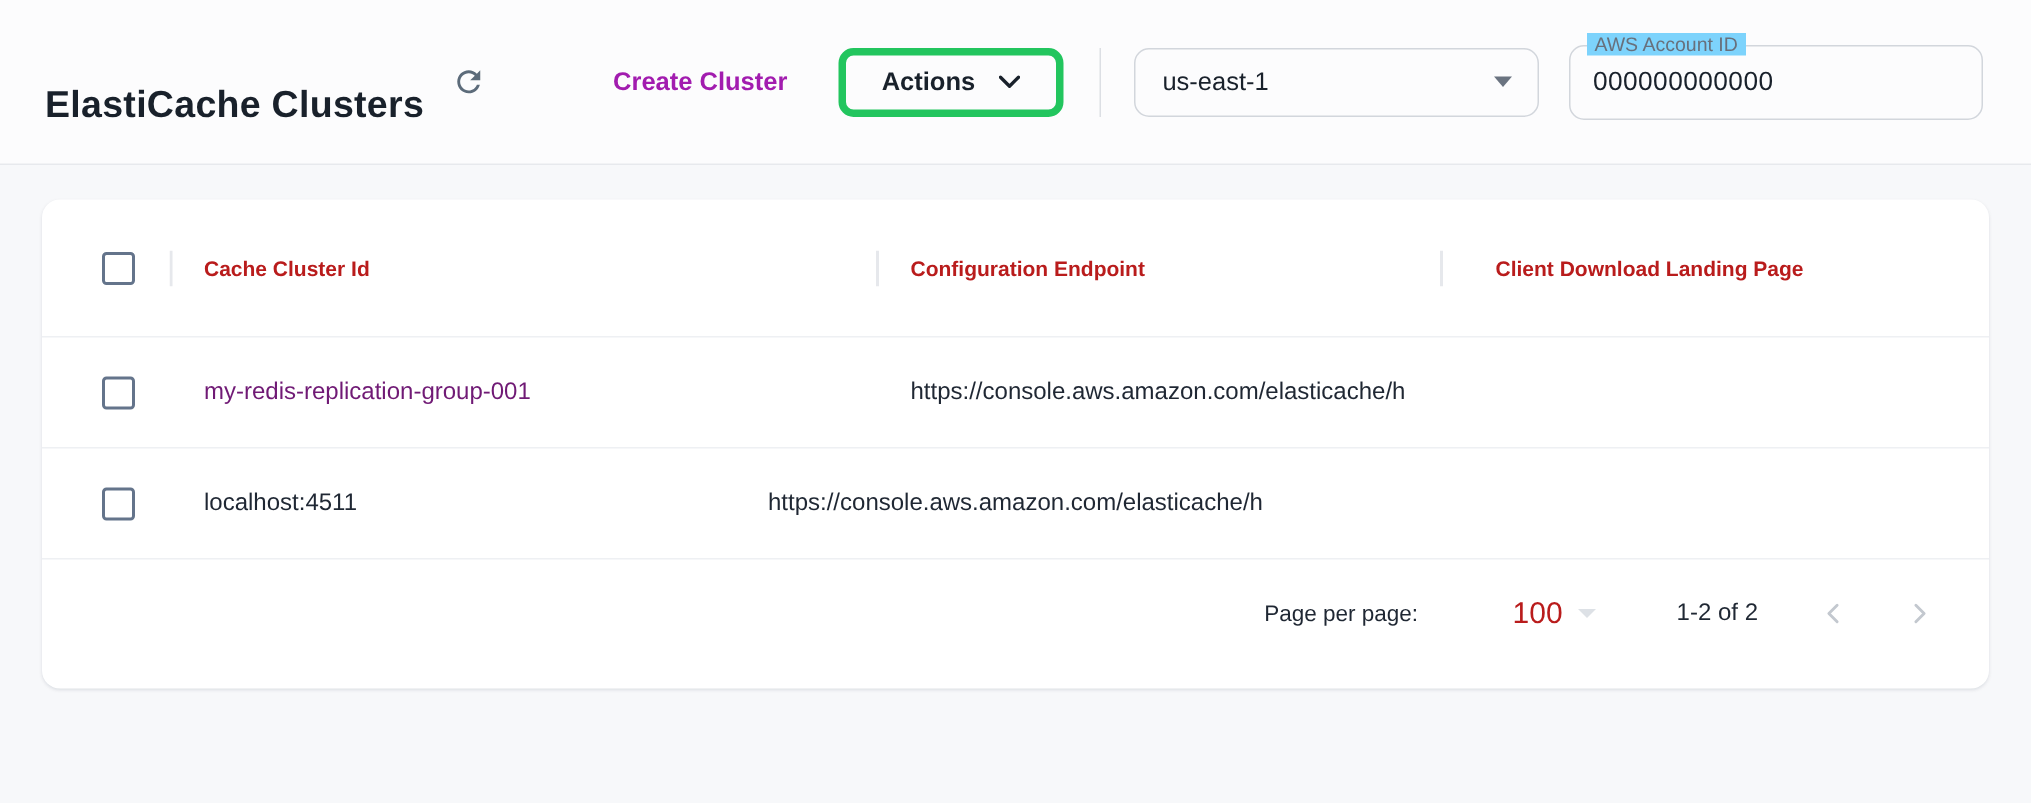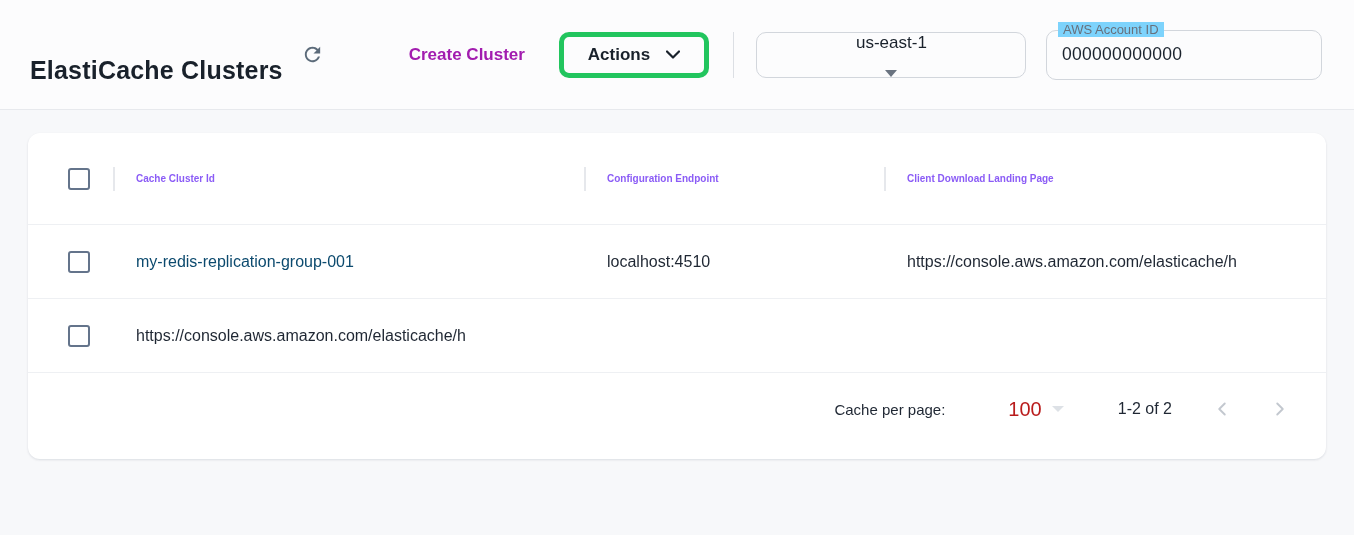--- a/index.html
+++ b/index.html
@@ -67,21 +67,20 @@
     margin-left: 22px;
     width: 270px; height: 46px;
     border: 1px solid #d2d6dc;
     border-radius: 10px;
     display: flex; align-items: center; justify-content: space-between;
     padding: 0 17px 0 18px;
     font-size: 17px;
     color: #19212b;
     cursor: pointer;
     background: transparent;
-    flex-direction: column;
   }
   .caret-down {
     width: 0; height: 0;
     border-left: 6px solid transparent;
     border-right: 6px solid transparent;
     border-top: 7px solid #6a7380;
   }
   .account-field {
     position: relative;
     margin-left: 20px;
@@ -118,52 +117,52 @@
     box-shadow: 0 1px 3px rgba(20, 30, 50, 0.07), 0 1px 2px rgba(20, 30, 50, 0.05);
     overflow: hidden;
   }
   .trow { display: flex; align-items: center; }
   .thead-row { height: 91px; }
   .data-row { height: 73px; }
   .hdivider { height: 1px; background: #eef0f3; }
 
   .col-check { width: 85px; padding-left: 40px; flex: none; }
   .col-1 { width: 471px; flex: none; }
-  .col-2 { width: 300px; flex: none; }
-  .col-3 { flex: 1; min-width: 0; }
+  .col-2 { width: 376px; flex: none; }
+  .col-3 { flex: 1; min-width: 0; gap: 14px; }
 
   .checkbox {
     width: 22px; height: 22px;
     border: 2px solid #64748b;
     border-radius: 3px;
     background: #fff;
     cursor: pointer;
   }
   .head-cell {
     display: flex; align-items: center;
-    font-size: 10px; font-weight: 700;
-    color: #8b5cf6;
+    font-size: 14px; font-weight: 700;
+    color: #b91c1c;
     white-space: nowrap;
     overflow: hidden;
   }
   .col-sep {
     width: 2px; height: 24px;
     background: #e6e8ec;
     flex: none;
   }
   .head-label { padding-left: 21px; }
   .cell-text {
     padding-left: 23px;
     font-size: 16px;
     color: #1f2733;
     white-space: nowrap;
     overflow: hidden;
   }
   .cluster-link {
-    color: #0c4a6e;
+    color: #701a75;
     text-decoration: none;
     cursor: pointer;
     margin-top: 28px;
   }
 
   
   .pagination {
     height: 72px;
     display: flex;
     align-items: center;
@@ -255,37 +254,37 @@
 
   <div class="hdivider"></div>
 
   <div class="trow data-row">
     <div class="col-check">
       <div class="checkbox"></div>
     </div>
     <div class="col-1 cell-text">
       <a class="cluster-link">my-redis-replication-group-001</a>
     </div>
-    <div class="col-2 cell-text">localhost:4510</div>
     <div class="col-3 cell-text">https://console.aws.amazon.com/elasticache/h</div>
   </div>
 
   <div class="hdivider"></div>
 
   <div class="trow data-row">
     <div class="col-check">
       <div class="checkbox"></div>
     </div>
+    <div class="col-2 cell-text">localhost:4511</div>
     <div class="col-3 cell-text">https://console.aws.amazon.com/elasticache/h</div>
   </div>
 
   <div class="hdivider"></div>
 
   <div class="pagination">
-    <span class="rpp-label">Cache per page:</span>
+    <span class="rpp-label">Page per page:</span>
     <div class="rpp-select">
       <span class="rpp-value">100</span>
       <span class="rpp-caret"></span>
     </div>
     <span class="range-label">1-2 of 2</span>
     <button class="page-nav-btn prev">
       <span style="display:flex;">
         <svg width="22" height="22" viewBox="0 0 24 24">
           <path d="M15 6l-6 6 6 6" fill="none" stroke="#c3c8cf" stroke-width="2.1" stroke-linecap="round" stroke-linejoin="round"></path>
         </svg>

